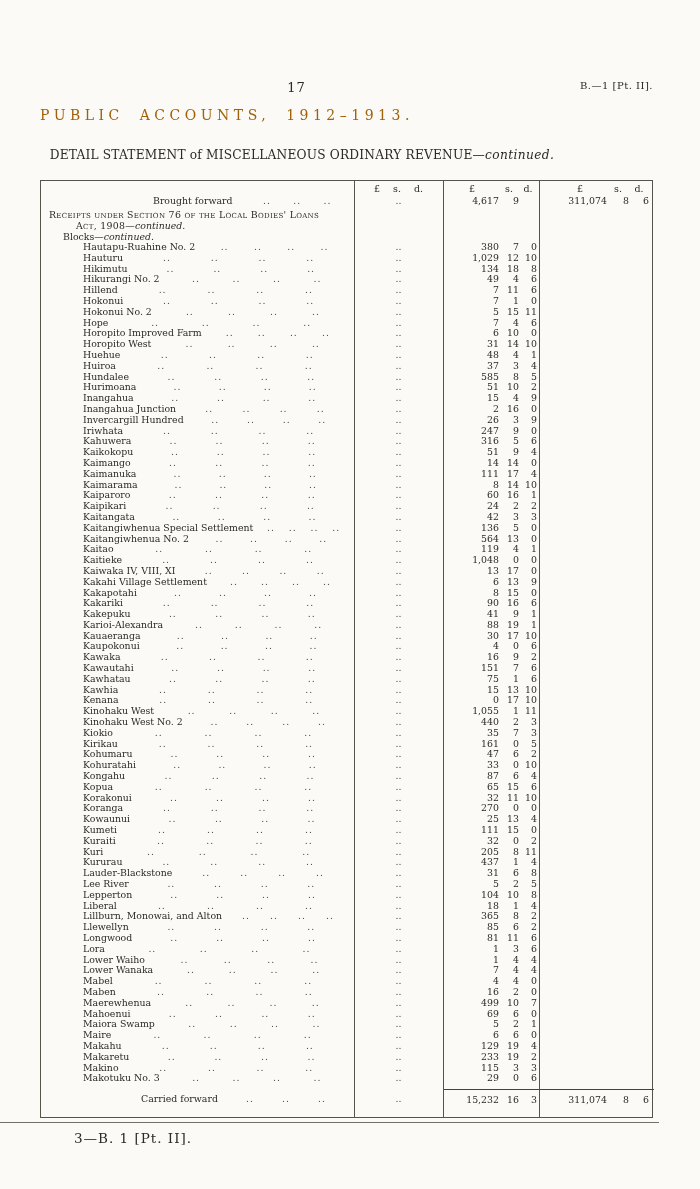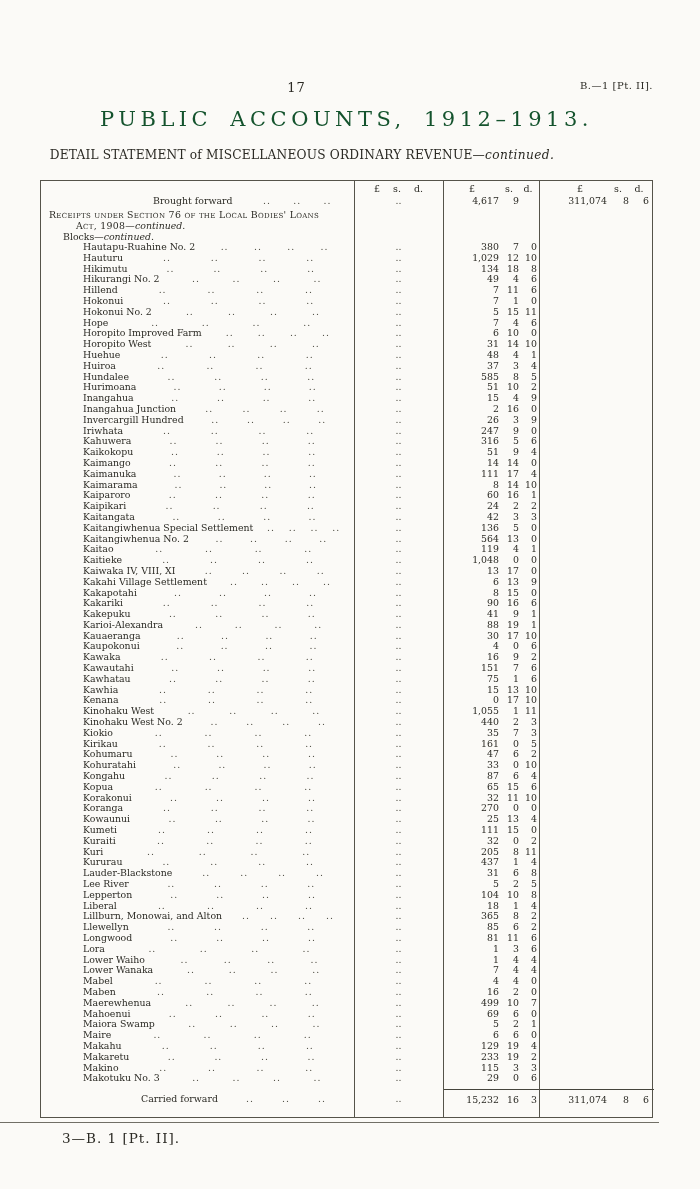--- a/index.html
+++ b/index.html
@@ -3,22 +3,22 @@
 <meta charset="utf-8">
 <style>
   * { margin:0; padding:0; box-sizing:border-box; }
   html,body { background:#fbfaf7; }
   body { width:700px; height:1189px; font-family:"DejaVu Serif", serif; color:#2b2a24; position:relative; overflow:hidden; }
 
   .top-line { position:absolute; top:80px; left:40px; width:613px; height:16px; }
   .page-number { position:absolute; left:0; right:100px; text-align:center; font-size:13px; letter-spacing:1px; }
   .doc-ref { position:absolute; right:0; font-size:10px; letter-spacing:0.5px; }
 
-  .main-title { position:absolute; top:107px; left:40px; width:613px; text-align:center;
-    font-size:21px; letter-spacing:4.5px; word-spacing:7px; color:#14532d; }
+  .main-title { position:absolute; top:107px; left:40px; width:613px; 
+    font-size:14px; letter-spacing:4.5px; word-spacing:7px; color:#a16207; }
   .subtitle { position:absolute; top:148px; left:0; width:604px; text-align:center;
     font-size:12.2px; letter-spacing:0.2px; }
   .subtitle i { letter-spacing:0.4px; }
 
   .ledger { position:absolute; top:180px; left:40px; width:613px; height:938px;
     border:1px solid #55534a; font-size:9.4px; }
 
   .vrule { position:absolute; top:0; bottom:0; width:1px; background:#55534a; }
   .vrule.v1 { left:313px; } .vrule.v2 { left:402px; } .vrule.v3 { left:498px; }
 
@@ -51,21 +51,21 @@
 
   #block-rows .row .desc { padding-left:42px; }
 
   .totals { margin-top:5px; }
   .totals > div { padding-top:5px; padding-bottom:3px; }
   .totals .c2, .totals .c3 { border-top:1px solid #45443c; }
   .totals .desc { padding-left:100px; }
 
   .scan-rule { position:absolute; top:1122px; left:0; width:659px; height:1px; background:#716f66; }
 
-  .footer-sig { position:absolute; top:1130px; left:62px; font-size:13.5px; letter-spacing:1px; }
+  .footer-sig { position:absolute; top:1130px; left:74px; font-size:13.5px; letter-spacing:1px; }
 </style>
 </head>
 <body>
 
 <div class="top-line">
   <div class="page-number">17</div>
   <div class="doc-ref">B.—1 [Pt. II].</div>
 </div>
 
 <div class="main-title">PUBLIC ACCOUNTS, 1912–1913.</div>

